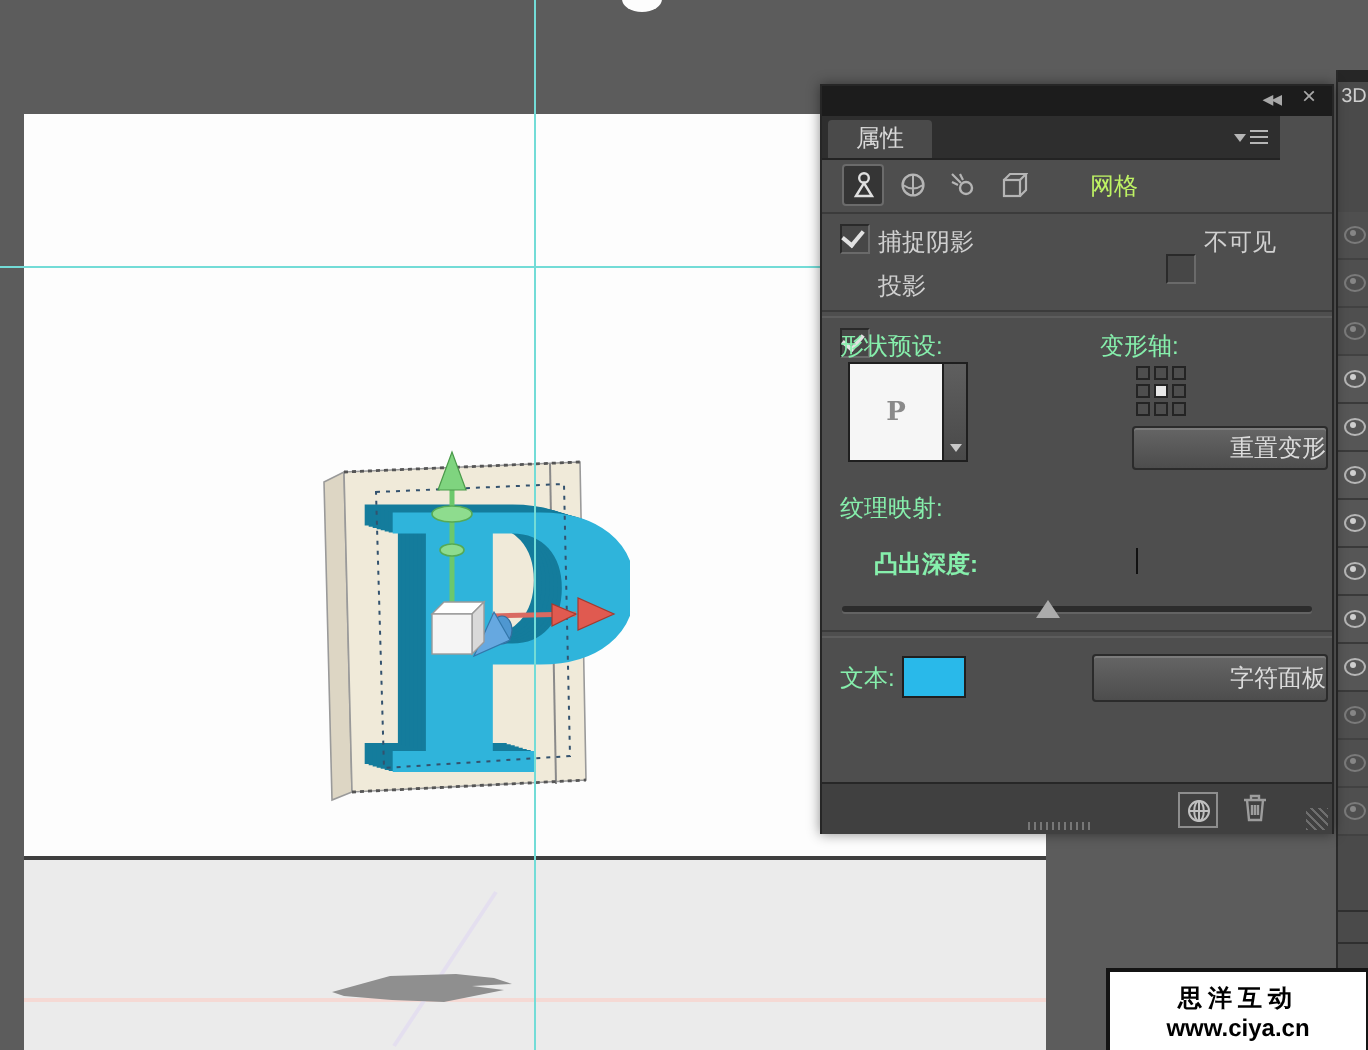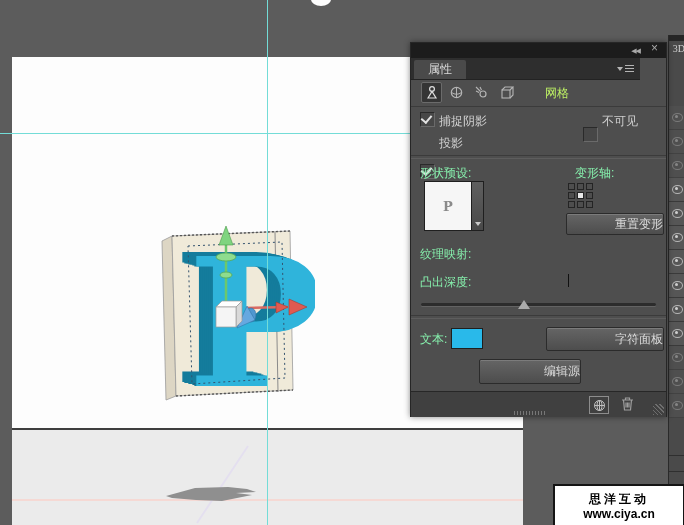--- a/index.html
+++ b/index.html
@@ -71,21 +71,21 @@
   #ico-coord{left:178px;top:4px;width:18px;height:16px;border:1px solid #8d8d8d;display:flex;align-items:center;justify-content:center;cursor:pointer;}
   #ico-trash{left:209px;top:4px;cursor:pointer;}
   #grip{right:2px;bottom:2px;width:11px;height:11px;
         background:repeating-linear-gradient(45deg,#6e6e6e 0 1px,transparent 1px 3px);}
   #drag-dots{left:103px;top:368px;width:32px;height:4px;
         background:repeating-linear-gradient(to right,#777 0 1px,transparent 1px 3px);z-index:11;}
 
   
   #strip{left:668px;top:35px;width:16px;height:490px;background:#4a4a4a;border-left:1px solid #2a2a2a;z-index:9;}
   #strip-cap{left:0;top:0;width:16px;height:6px;background:#262626;}
-  #strip-title{left:0;top:8px;width:16px;text-align:right;font-size:10px;color:#cfcfcf;font-family:Liberation Serif, serif;}
+  #strip-title{left:0;top:8px;width:16px;text-align:center;font-size:10px;color:#cfcfcf;}
   #eyelist{left:0;top:71px;width:16px;}
   .eyerow{width:16px;height:23px;background:#565656;border-bottom:1px solid #3a3a3a;
           display:flex;align-items:center;justify-content:center;cursor:pointer;}
   .eyerow.dim{opacity:.45;}
   .eye{width:9px;height:7px;border:1px solid #b5b5b5;border-radius:50%;position:relative;}
   .eye::after{content:"";position:absolute;left:2px;top:1px;width:3px;height:3px;background:#cfcfcf;border-radius:50%;}
   .strip-div{left:0;width:16px;height:1px;background:#2f2f2f;}
 
   
   #wmark{left:553px;top:484px;width:128px;height:39px;background:#fff;border:2px solid #141414;
@@ -193,21 +193,21 @@
     <div class="abs chk on" style="left:9px;top:69px;"></div>
     <span class="abs clabel" style="left:28px;top:70px;">捕捉阴影</span>
     <div class="abs chk" style="left:172px;top:69px;"></div>
     <span class="abs clabel" style="left:191px;top:70px;">不可见</span>
     <div class="abs chk on" style="left:9px;top:91px;"></div>
     <span class="abs clabel" style="left:28px;top:92px;">投影</span>
 
     <div class="abs divider" style="top:112px;"></div>
 
     <span class="abs plabel" style="left:9px;top:122px;">形状预设:</span>
-    <span class="abs plabel" style="left:164px;top:122px;">变形轴:</span>
+    <span class="abs plabel" style="left:139px;top:122px;">变形轴:</span>
 
     <div class="abs" id="thumb">
       <span>P</span>
     </div>
     <div class="abs" id="thumb-dd">
       <span class="tri-dn"></span>
     </div>
 
     <div class="abs" id="axgrid">
       <span class="axcell"></span>
@@ -218,34 +218,33 @@
       <span class="axcell"></span>
       <span class="axcell"></span>
       <span class="axcell"></span>
       <span class="axcell"></span>
     </div>
 
     <div class="abs pbtn" id="btn-reset">重置变形</div>
 
     <span class="abs plabel" style="left:9px;top:203px;">纹理映射:</span>
 
-    <span class="abs plabel" style="left:9px;top:231px;">凸出深度:</span>
+    <span class="abs plabel" style="left:26px;top:231px;font-weight:bold;">凸出深度:</span>
     <div class="abs" id="depth-caret"></div>
 
     <div class="abs" id="slider">
       <div class="track"></div>
       <div class="thumb" id="slider-thumb" style="left: 44%;"></div>
     </div>
 
     <div class="abs divider" style="top:272px;"></div>
 
     <span class="abs plabel" style="left:9px;top:288px;">文本:</span>
     <div class="abs" id="swatch" style="background: rgb(41, 185, 234);"></div>
     <div class="abs pbtn" id="btn-char">字符面板</div>
-    <div class="abs pbtn" id="btn-edit">编辑源</div>
 
     <div class="abs" id="pbottom">
       <div class="abs" id="ico-coord">
         <svg width="13" height="13">
           <circle cx="6.5" cy="6.5" r="5" stroke="#c0c0c0" fill="none" stroke-width="1"></circle>
           <path d="M1.5,6.5 H11.5 M6.5,1.5 V11.5" stroke="#c0c0c0" stroke-width="1"></path>
           <ellipse cx="6.5" cy="6.5" rx="2.4" ry="5" stroke="#c0c0c0" fill="none" stroke-width="1"></ellipse>
         </svg>
       </div>
       <div class="abs" id="ico-trash">

